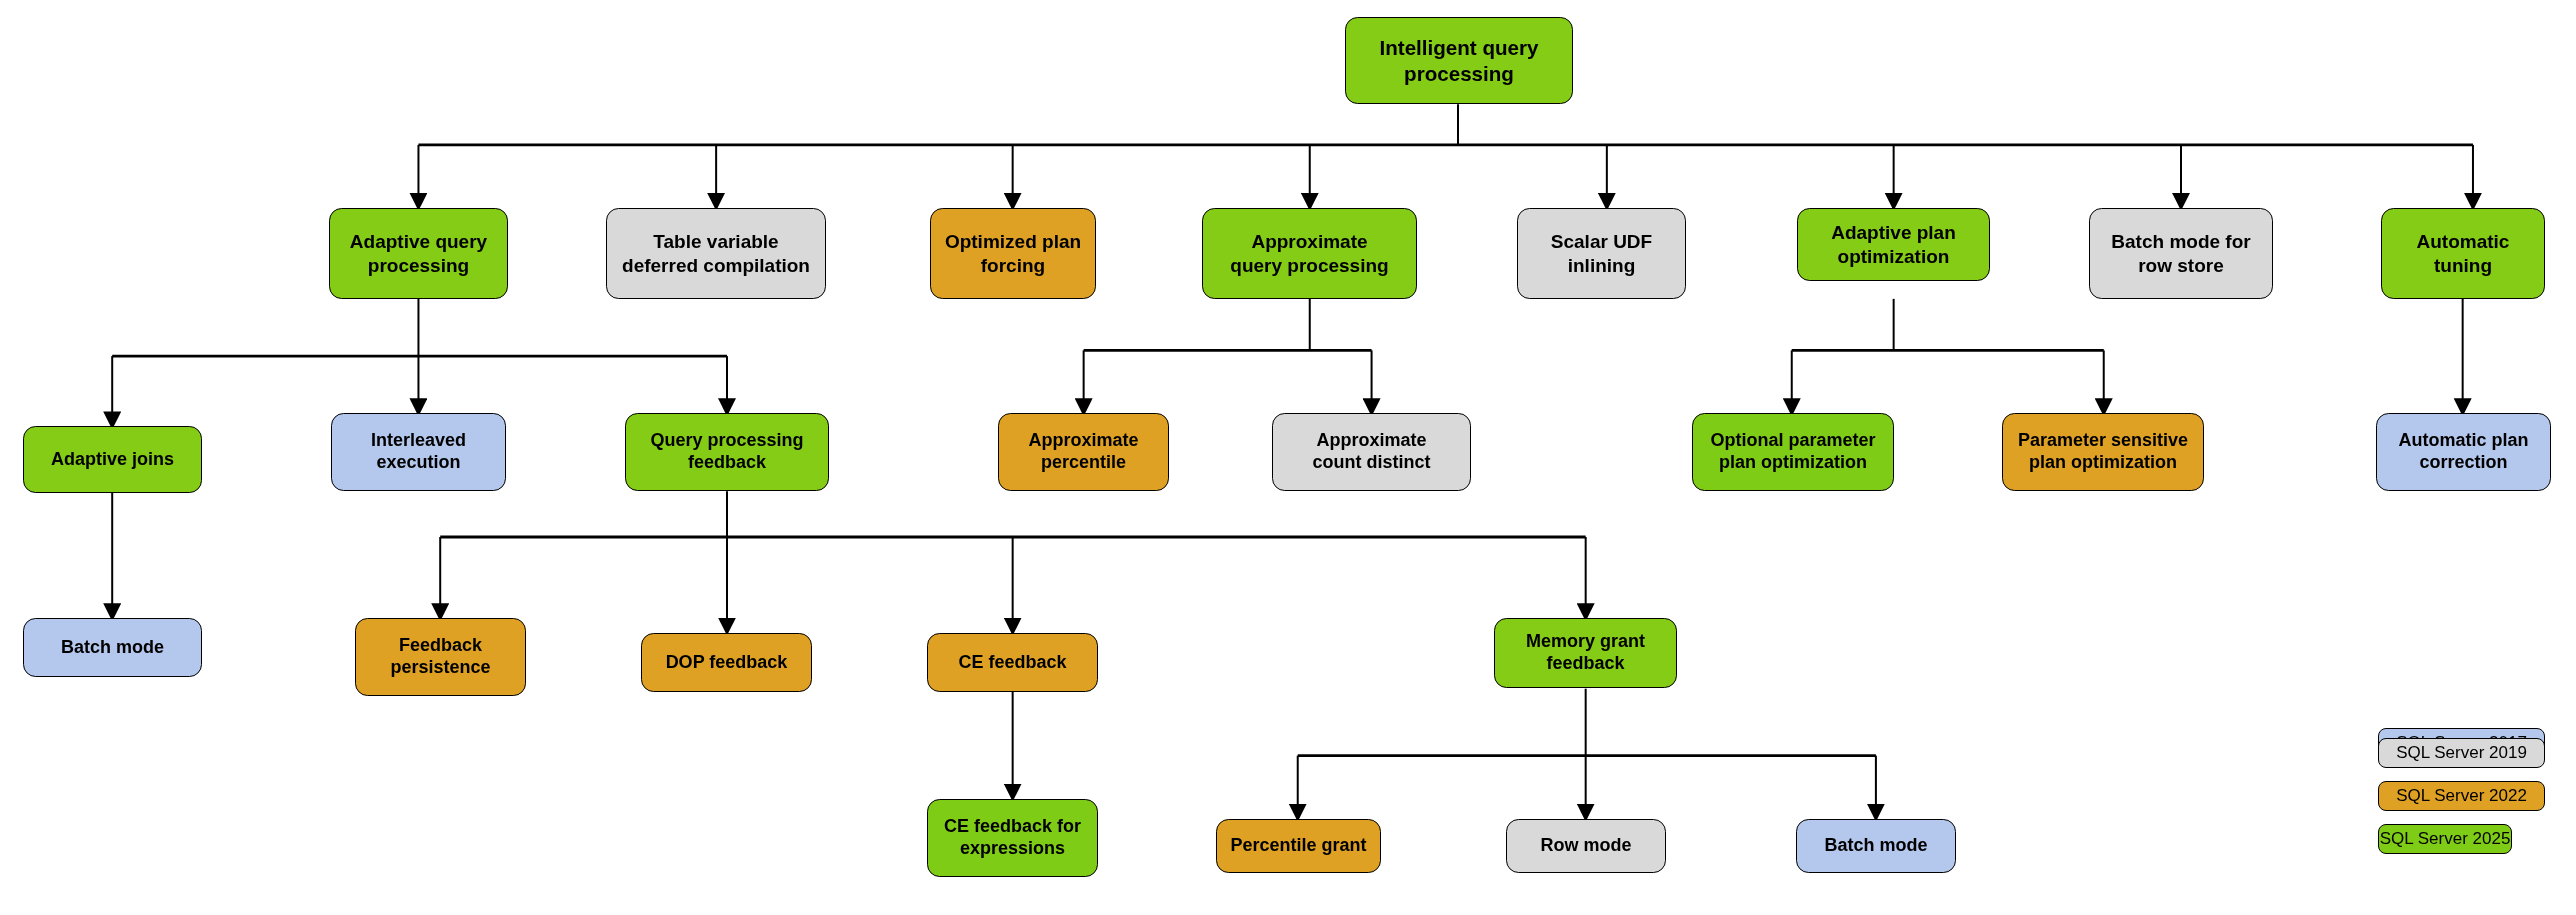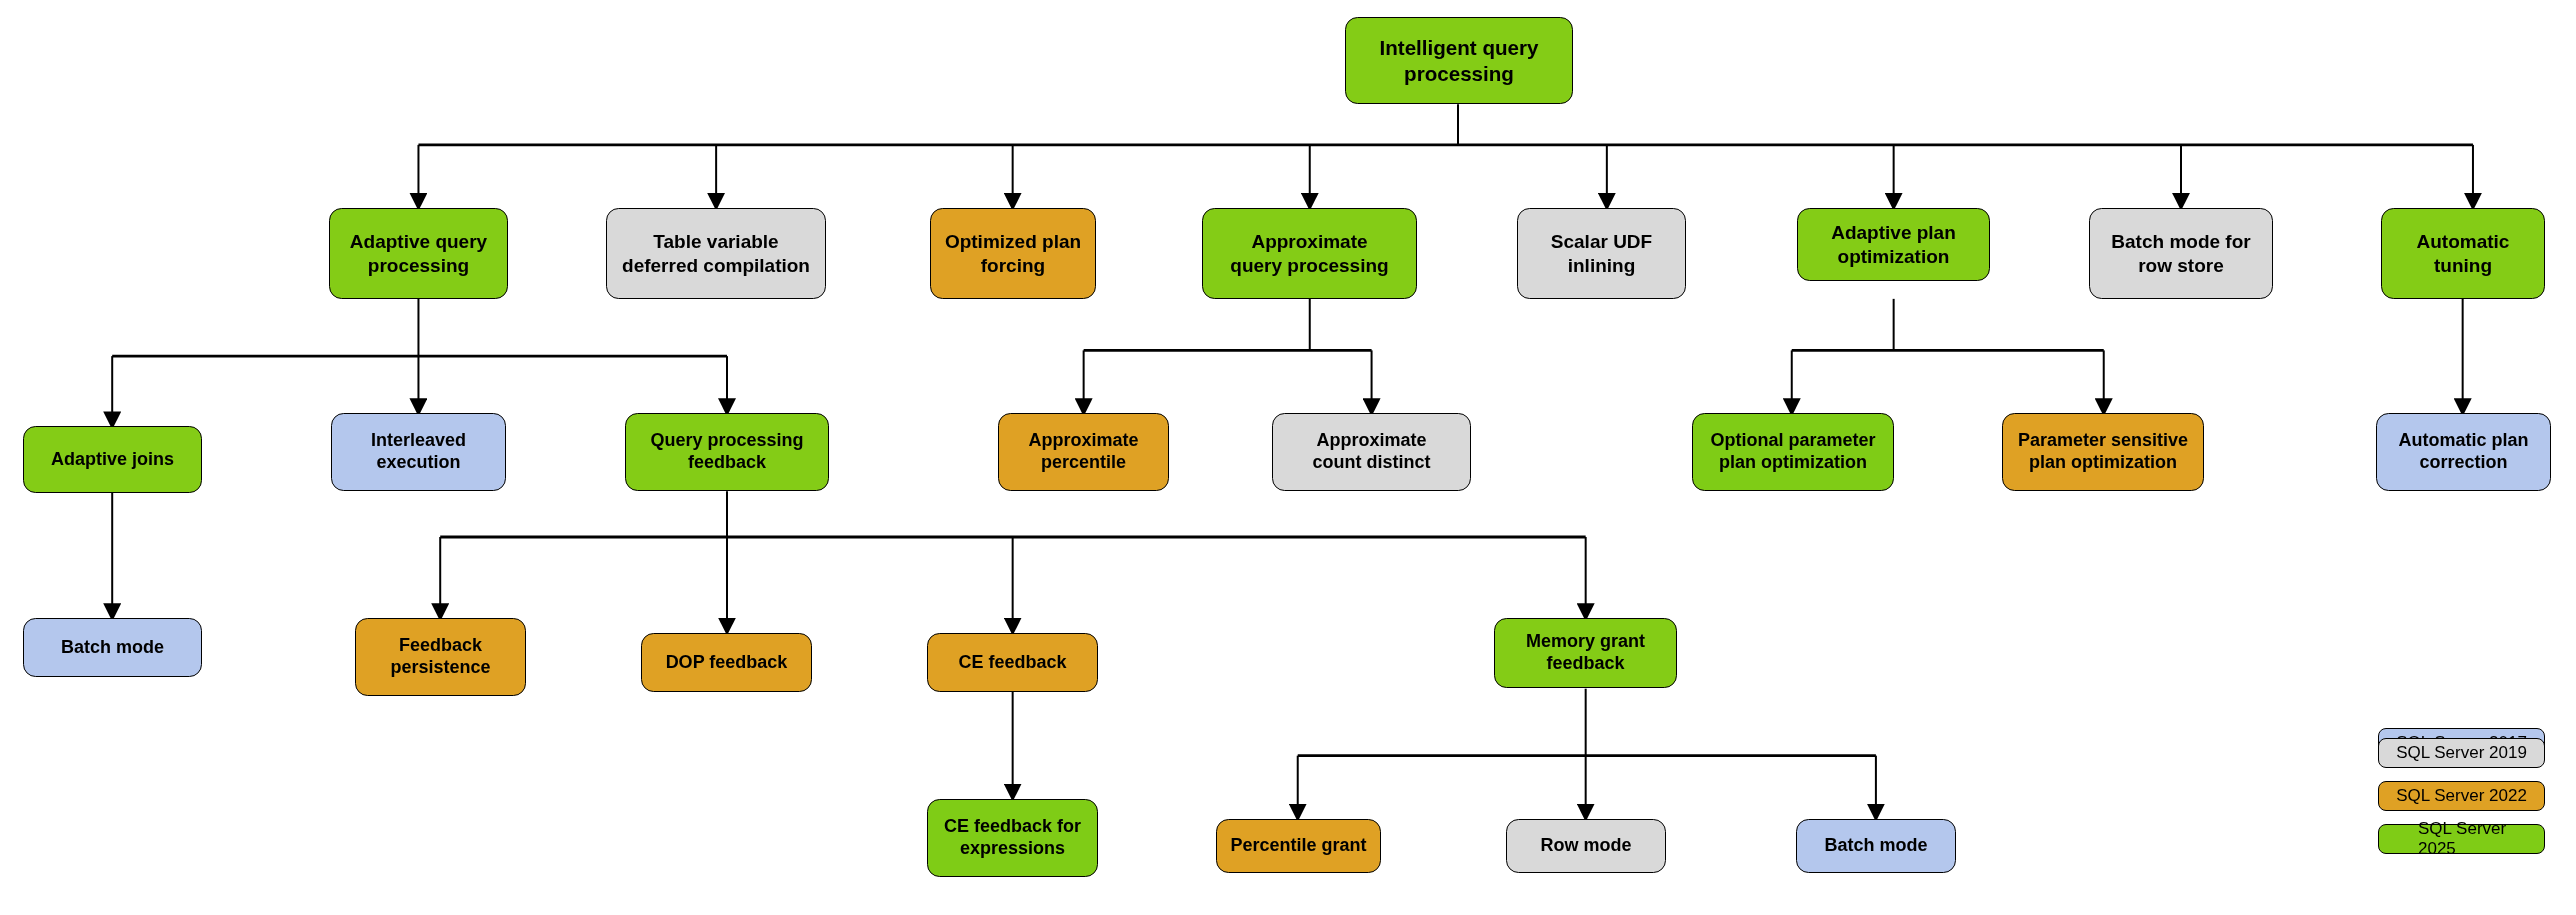--- a/index.html
+++ b/index.html
@@ -272,18 +272,18 @@
 
   <div class="legend-item fill-blue" style="left:2378px; top:728px; width:167px; height:30px;">
     <span>SQL Server 2017</span>
   </div>
   <div class="legend-item fill-gray" style="left:2378px; top:738px; width:167px; height:30px;">
     <span>SQL Server 2019</span>
   </div>
   <div class="legend-item fill-orange" style="left:2378px; top:781px; width:167px; height:30px;">
     <span>SQL Server 2022</span>
   </div>
-  <div class="legend-item fill-green" style="left:2378px; top:824px; width:167px; height:30px;padding-left:39px;">
+  <div class="legend-item fill-green" style="left:2378px; top:824px; width:134px; height:30px;">
     <span>SQL Server 2025</span>
   </div>
 
 </div>
 
 
 </body></html>

